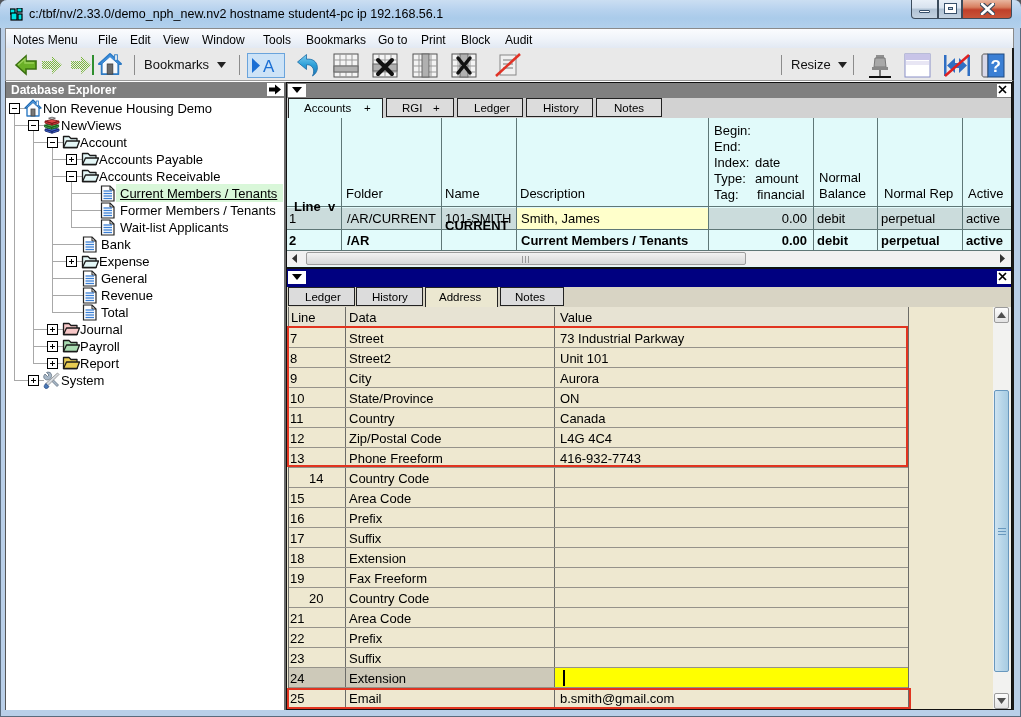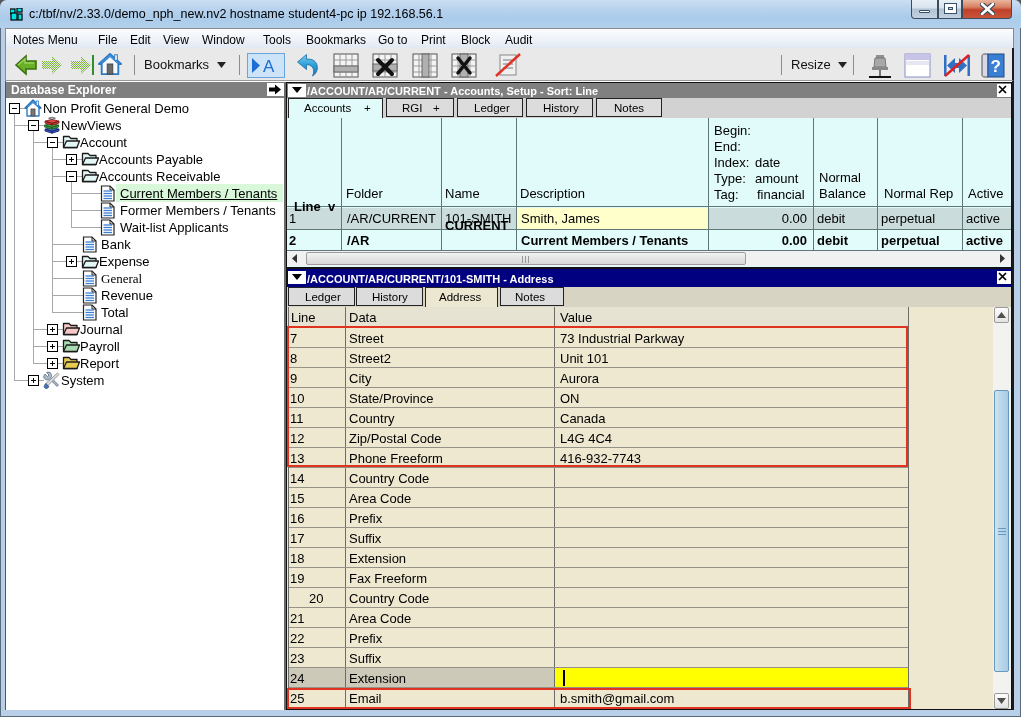--- a/index.html
+++ b/index.html
@@ -362,31 +362,31 @@
     </svg>
   <svg class="a" style="left:62px;top:354px;" width="18" height="18" viewBox="0 0 18 18">
       <use href="#folder" fill="#e8cc52"></use>
     </svg>
   <svg class="a" style="left:42px;top:371px;" width="19" height="19" viewBox="0 0 19 19">
     <path d="M3 3 C1 5 1.5 7.5 3.5 8.5 C5 9.3 6.5 9 7.5 8 L15 15.5 L16.5 14 L9 6.5 C9.8 5.3 9.8 3.8 9 2.5 C8 1 6 0.8 4.5 1.5 L7 4 L5.5 5.5 Z" fill="#a8b8c8" stroke="#607080" stroke-width="0.8"></path>
     <path d="M15.5 2 L17 3.5 L6 14.5 C5.4 15.2 4.4 15.2 3.8 14.6 C3.2 14 3.2 13 3.9 12.4 Z" fill="#d8dde2" stroke="#888" stroke-width="0.8"></path>
     <path d="M3.8 12.5 L7 15.6 L5.8 16.9 C5 17.7 3.6 17.7 2.8 16.9 C2 16.1 2 14.7 2.8 13.9 Z" fill="#4878b8" stroke="#2a4a80" stroke-width="0.8"></path>
   </svg>
 
-  <div class="tl" style="left:43px;top:101px;">Non Profit General Demo</div>
+  <div class="tl" style="left:43px;top:101px;">Non Revenue Housing Demo</div>
   <div class="tl" style="left:61px;top:118px;">NewViews</div>
   <div class="tl" style="left:80px;top:135px;">Account</div>
   <div class="tl" style="left:99px;top:152px;">Accounts Payable</div>
   <div class="tl" style="left:99px;top:169px;">Accounts Receivable</div>
   <div class="tl" style="left:120px;top:186px;text-decoration:underline;">Current Members / Tenants</div>
   <div class="tl" style="left:120px;top:203px;">Former Members / Tenants</div>
   <div class="tl" style="left:120px;top:220px;">Wait-list Applicants</div>
   <div class="tl" style="left:101px;top:237px;">Bank</div>
   <div class="tl" style="left:99px;top:254px;">Expense</div>
-  <div class="tl" style="left:101px;top:271px;font-family:Liberation Serif, serif;">General</div>
+  <div class="tl" style="left:101px;top:271px;">General</div>
   <div class="tl" style="left:101px;top:288px;">Revenue</div>
   <div class="tl" style="left:101px;top:305px;">Total</div>
   <div class="tl" style="left:80px;top:322px;">Journal</div>
   <div class="tl" style="left:80px;top:339px;">Payroll</div>
   <div class="tl" style="left:80px;top:356px;text-align:right;">Report</div>
   <div class="tl" style="left:61px;top:373px;">System</div>
 </div>
 <svg width="0" height="0" style="position:absolute;">
   <defs>
     <g id="folder">
@@ -407,21 +407,20 @@
 </svg>
 <div id="vsplit" class="a"></div>
 <div id="topwin" class="a">
 
   <div class="a" style="left:0;top:0;width:724px;height:15px;background:#808080;"></div>
   <div class="a" style="left:1px;top:1px;width:18px;height:13px;background:#fff;">
     <svg width="11" height="7" style="position:absolute;left:4px;top:3px;">
         <path d="M0 0 L10 0 L5 6 Z" fill="#000"></path>
       </svg>
   </div>
-  <div class="gtitle" style="left:20px;top:2px;">/ACCOUNT/AR/CURRENT - Accounts, Setup - Sort: Line</div>
   <div class="a" style="left:710px;top:1px;width:14px;height:13px;background:#fff;">
     <svg width="10" height="9" style="position:absolute;left:1px;top:1px;">
         <path d="M1 1 L8 8 M8 1 L1 8" stroke="#000" stroke-width="1.7"></path>
       </svg>
   </div>
 
   <div class="a" style="left:0;top:15px;width:724px;height:20px;background:#d2d2d2;"></div>
   <div class="tab" style="left:1px;top:15px;width:95px;height:20px;background:#e1fafa;border-bottom:none;">
       <span style="position:absolute;left:15px;top:3px;">Accounts</span>
       <span style="position:absolute;left:75px;top:3px;">+</span>
@@ -505,21 +504,20 @@
   </div>
 </div>
 <div id="botwin" class="a">
 
   <div class="a" style="left:0;top:0;width:724px;height:18px;background:#000080;"></div>
   <div class="a" style="left:1px;top:2px;width:18px;height:13px;background:#fff;">
     <svg width="11" height="7" style="position:absolute;left:4px;top:3px;">
         <path d="M0 0 L10 0 L5 6 Z" fill="#000"></path>
       </svg>
   </div>
-  <div class="gtitle" style="left:20px;top:4px;">/ACCOUNT/AR/CURRENT/101-SMITH - Address</div>
   <div class="a" style="left:710px;top:2px;width:14px;height:13px;background:#fff;">
     <svg width="10" height="9" style="position:absolute;left:1px;top:1px;">
         <path d="M1 1 L8 8 M8 1 L1 8" stroke="#000" stroke-width="1.7"></path>
       </svg>
   </div>
 
   <div class="a" style="left:0;top:18px;width:724px;height:20px;background:#d8d4c4;"></div>
   <div class="tab" style="left:1px;top:18px;width:67px;height:19px;background:#dcdcdc;">
       <span style="position:absolute;left:16px;top:3px;">Ledger</span>
     </div>
@@ -568,21 +566,21 @@
   <div class="t13" style="left:273px;top:142px;">Canada</div>
   <div class="hl" style="left:2px;top:158px;width:619px;background:#95928a;"></div>
   <div class="t13" style="left:3px;top:162px;">12</div>
   <div class="t13" style="left:62px;top:162px;">Zip/Postal Code</div>
   <div class="t13" style="left:273px;top:162px;">L4G 4C4</div>
   <div class="hl" style="left:2px;top:178px;width:619px;background:#95928a;"></div>
   <div class="t13" style="left:3px;top:182px;">13</div>
   <div class="t13" style="left:62px;top:182px;">Phone Freeform</div>
   <div class="t13" style="left:273px;top:182px;">416-932-7743</div>
   <div class="hl" style="left:2px;top:198px;width:619px;background:#95928a;"></div>
-  <div class="t13" style="left:3px;top:202px;">14</div>
+  <div class="t13" style="left:3px;top:202px;padding-left:19px;">14</div>
   <div class="t13" style="left:62px;top:202px;">Country Code</div>
   <div class="hl" style="left:2px;top:218px;width:619px;background:#95928a;"></div>
   <div class="t13" style="left:3px;top:222px;">15</div>
   <div class="t13" style="left:62px;top:222px;">Area Code</div>
   <div class="hl" style="left:2px;top:238px;width:619px;background:#95928a;"></div>
   <div class="t13" style="left:3px;top:242px;">16</div>
   <div class="t13" style="left:62px;top:242px;">Prefix</div>
   <div class="hl" style="left:2px;top:258px;width:619px;background:#95928a;"></div>
   <div class="t13" style="left:3px;top:262px;">17</div>
   <div class="t13" style="left:62px;top:262px;">Suffix</div>

